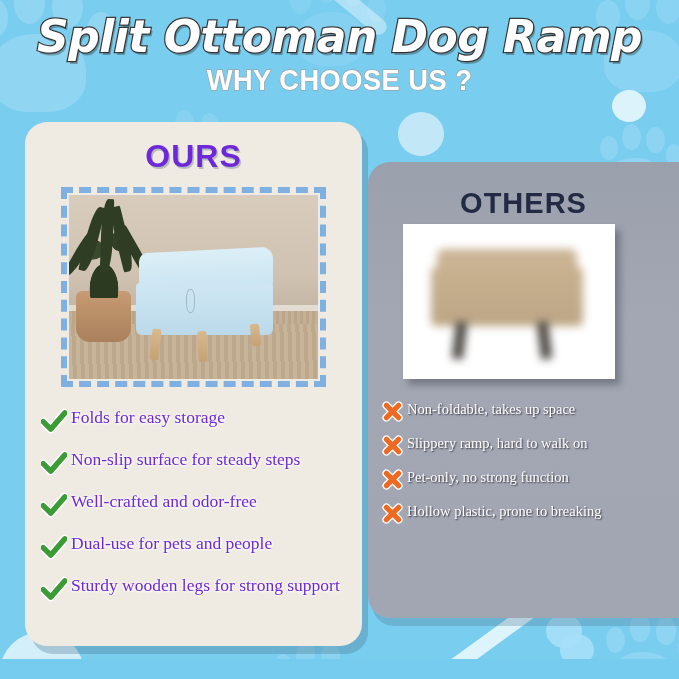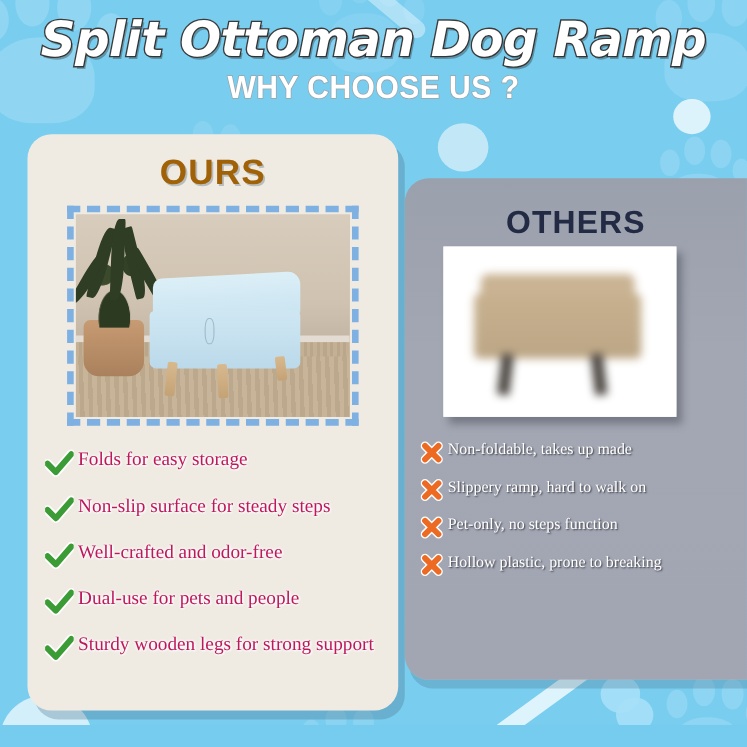--- a/index.html
+++ b/index.html
@@ -52,21 +52,21 @@
   .panel-others{
     left:368px;top:162px;width:311px;height:456px;
     background:linear-gradient(180deg,#9AA0AC 0%,#A3A7B3 35%,#A2A6B2 100%);
     border-radius:22px 0 0 22px;
     box-shadow:4px 8px 0 rgba(70,110,135,.28);
   }
 
   .head-ours{
     text-align:center;margin:0;padding-top:16px;
     font-size:32px;line-height:36px;font-weight:bold;
-    color:#a16207;letter-spacing:1px;
+    color:#6d28d9;letter-spacing:1px;
     text-shadow:1.5px 2px 0 rgba(120,130,140,.45);
   }
   .head-others{
     text-align:center;margin:0;padding-top:24px;
     font-size:29px;line-height:34px;font-weight:bold;
     color:#222A44;letter-spacing:1px;
   }
 
   
   .photo-frame-ours{
@@ -121,21 +121,21 @@
 
   .mark{flex:0 0 auto;display:block;margin-right:4px;}
   .mark.check{width:26px;height:26px;margin-top:1px;}
   .mark.cross{width:21px;height:21px;margin-top:1px;}
 
   .li-text{
     font-family:"Liberation Serif","DejaVu Serif",serif;
     display:block;
   }
   .li-ours .li-text{
-    font-size:17.5px;line-height:21px;color:#be185d;
+    font-size:17.5px;line-height:21px;color:#6d28d9;
     text-shadow:0 0 3px #FFFFFF,0 0 3px #FFFFFF,1px 1px 2px #FFFFFF;
   }
   .li-others .li-text{
     font-size:14.5px;line-height:18px;color:#FFFFFF;
     text-shadow:1px 1px 1.5px rgba(35,35,45,.85);
   }
 </style>
 </head>
 <body>
 
@@ -288,35 +288,35 @@
         <div class="x-leg b"></div>
       </div>
     </div>
 
     <ul class="list list-others" style="list-style:none;margin:0;">
       <li class="li li-others">
         <svg class="mark cross" viewBox="0 0 24 24">
           <path d="M5 5 L19 19 M19 5 L5 19" fill="none" stroke="#FFFFFF" stroke-width="9" stroke-linecap="round"></path>
           <path d="M5 5 L19 19 M19 5 L5 19" fill="none" stroke="#ED6A22" stroke-width="6" stroke-linecap="round"></path>
         </svg>
-        <span class="li-text">Non-foldable, takes up made</span>
+        <span class="li-text">Non-foldable, takes up space</span>
       </li>
       <li class="li li-others">
         <svg class="mark cross" viewBox="0 0 24 24">
           <path d="M5 5 L19 19 M19 5 L5 19" fill="none" stroke="#FFFFFF" stroke-width="9" stroke-linecap="round"></path>
           <path d="M5 5 L19 19 M19 5 L5 19" fill="none" stroke="#ED6A22" stroke-width="6" stroke-linecap="round"></path>
         </svg>
         <span class="li-text">Slippery ramp, hard to walk on</span>
       </li>
       <li class="li li-others">
         <svg class="mark cross" viewBox="0 0 24 24">
           <path d="M5 5 L19 19 M19 5 L5 19" fill="none" stroke="#FFFFFF" stroke-width="9" stroke-linecap="round"></path>
           <path d="M5 5 L19 19 M19 5 L5 19" fill="none" stroke="#ED6A22" stroke-width="6" stroke-linecap="round"></path>
         </svg>
-        <span class="li-text">Pet-only, no steps function</span>
+        <span class="li-text">Pet-only, no strong function</span>
       </li>
       <li class="li li-others">
         <svg class="mark cross" viewBox="0 0 24 24">
           <path d="M5 5 L19 19 M19 5 L5 19" fill="none" stroke="#FFFFFF" stroke-width="9" stroke-linecap="round"></path>
           <path d="M5 5 L19 19 M19 5 L5 19" fill="none" stroke="#ED6A22" stroke-width="6" stroke-linecap="round"></path>
         </svg>
         <span class="li-text">Hollow plastic, prone to breaking</span>
       </li>
     </ul>
   </div>

